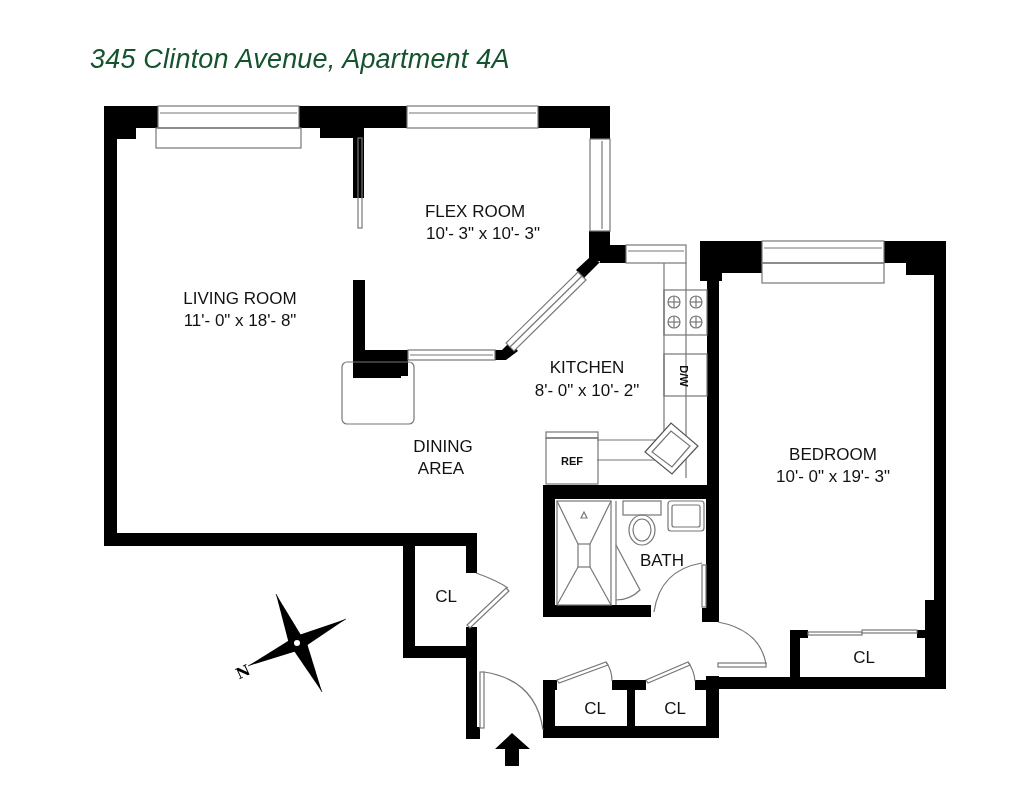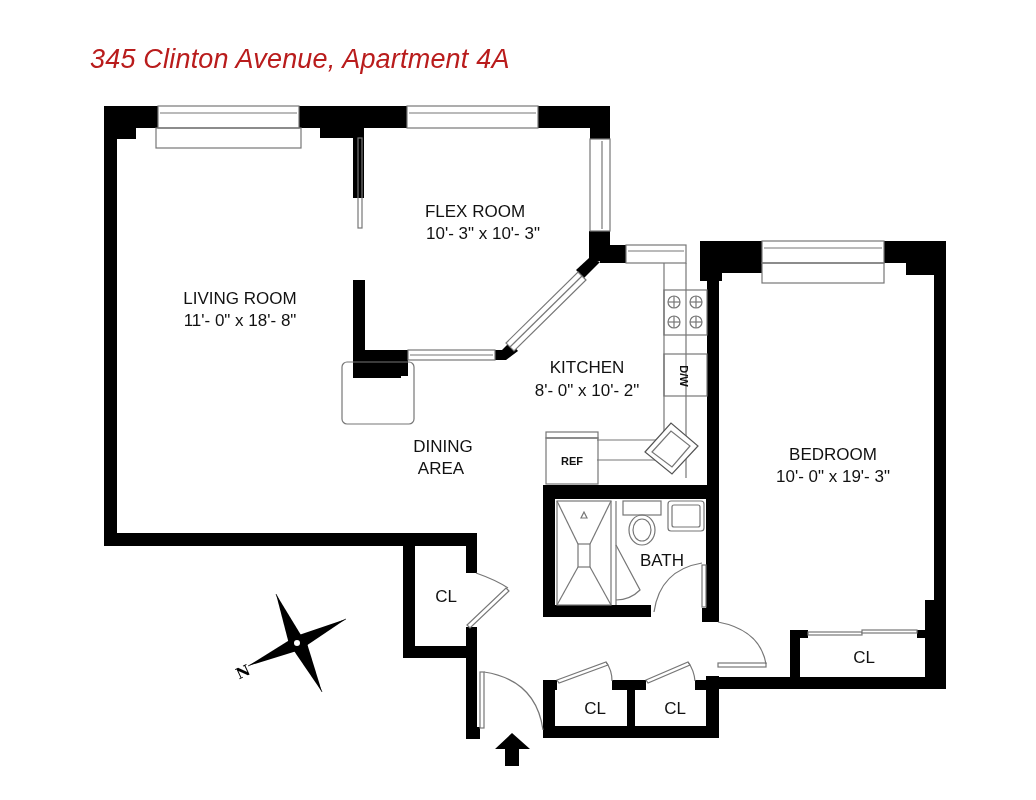--- a/index.html
+++ b/index.html
@@ -1,17 +1,17 @@
 <!DOCTYPE html>
 <html><head>
   <meta charset="utf-8">
   <style>
     html, body { margin: 0; padding: 0; background: #ffffff; }
     body { width: 1036px; height: 800px; position: relative; overflow: hidden; font-family: "Liberation Sans", sans-serif; }
-    .title { position: absolute; left: 90px; top: 44px; font-size: 27px; font-style: italic; color: #b91c1c; letter-spacing: 0.2px; }
+    .title { position: absolute; left: 90px; top: 44px; font-size: 27px; font-style: italic; color: #14532d; letter-spacing: 0.2px; }
     svg.plan { position: absolute; left: 0; top: 0; }
     .lbl { font-family: "Liberation Sans", sans-serif; font-size: 17px; fill: #111111; }
     .lbl-sm { font-family: "Liberation Sans", sans-serif; font-size: 11px; fill: #111111; font-weight: bold; }
     .wall { fill: #000000; }
     .win { fill: #ffffff; stroke: #777777; stroke-width: 1.2; }
     .thin { fill: none; stroke: #777777; stroke-width: 1.2; }
     .fix { fill: #ffffff; stroke: #555555; stroke-width: 1.2; }
   </style>
 </head>
 <body>

